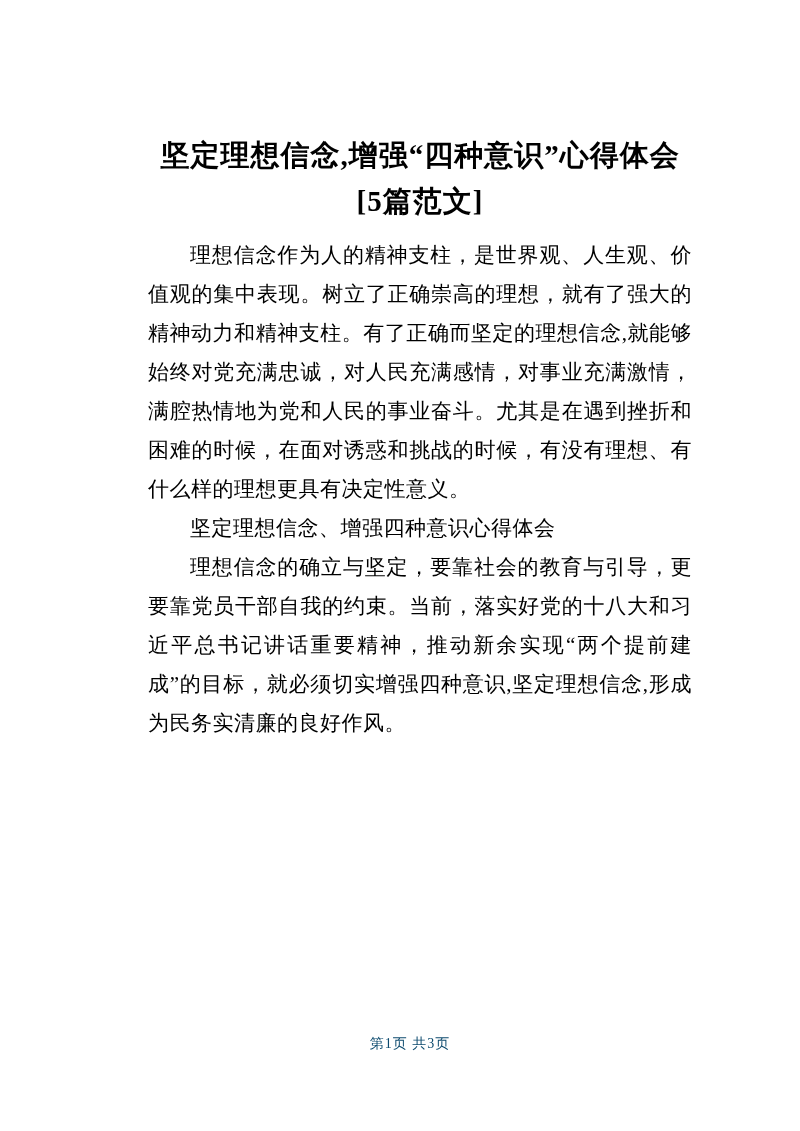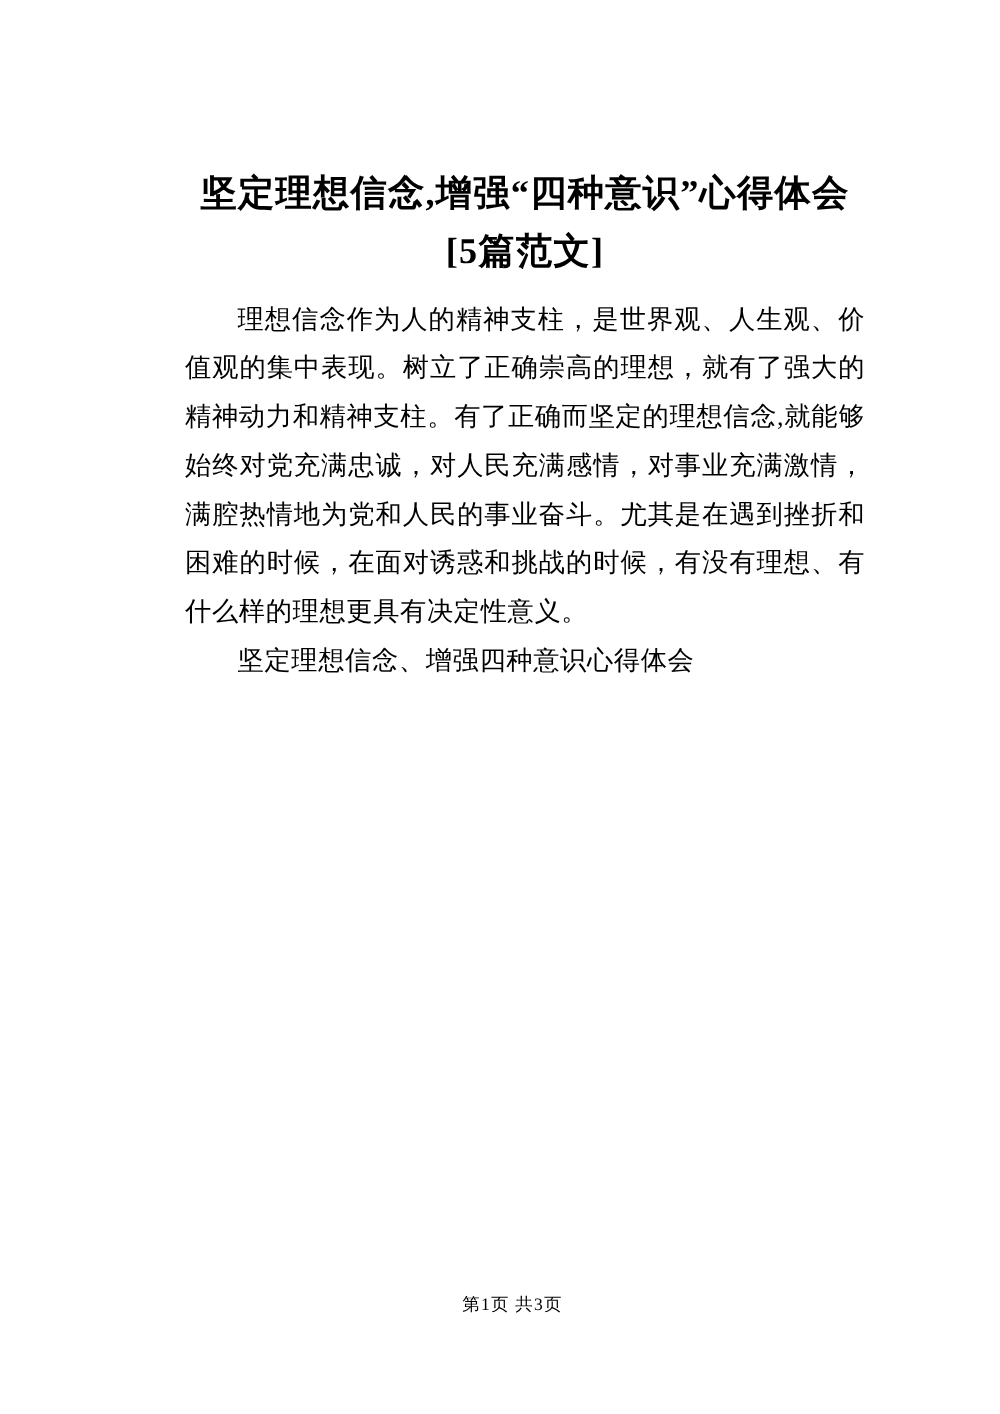--- a/index.html
+++ b/index.html
@@ -43,32 +43,33 @@
     letter-spacing: 0.5px;
     word-break: break-all;
   }
   .doc-footer {
     position: absolute;
     left: 0;
     right: 0;
     bottom: 78px;
     text-align: center;
     font-size: 14px;
-    color: #000000;
+    color: #0c4a6e;
     letter-spacing: 1px;
     padding-left: 20px;
   }
 </style>
 </head>
 <body>
 
 <div class="doc-page">
   <div class="doc-content">
     <h1 class="doc-title">坚定理想信念,增强“四种意识”心得体会[5篇范文]</h1>
     <div class="doc-body">
       <p>理想信念作为人的精神支柱，是世界观、人生观、价值观的集中表现。树立了正确崇高的理想，就有了强大的精神动力和精神支柱。有了正确而坚定的理想信念,就能够始终对党充满忠诚，对人民充满感情，对事业充满激情，满腔热情地为党和人民的事业奋斗。尤其是在遇到挫折和困难的时候，在面对诱惑和挑战的时候，有没有理想、有什么样的理想更具有决定性意义。</p>
       <p>坚定理想信念、增强四种意识心得体会</p>
+      <p>理想信念的确立与坚定，要靠社会的教育与引导，更要靠党员干部自我的约束。当前，落实好党的十八大和习近平总书记讲话重要精神，推动新余实现“两个提前建成”的目标，就必须切实增强四种意识,坚定理想信念,形成为民务实清廉的良好作风。</p>
     </div>
   </div>
   <div class="doc-footer">
     <span>第1页 共3页</span>
   </div>
 </div>
 
 </body></html>

